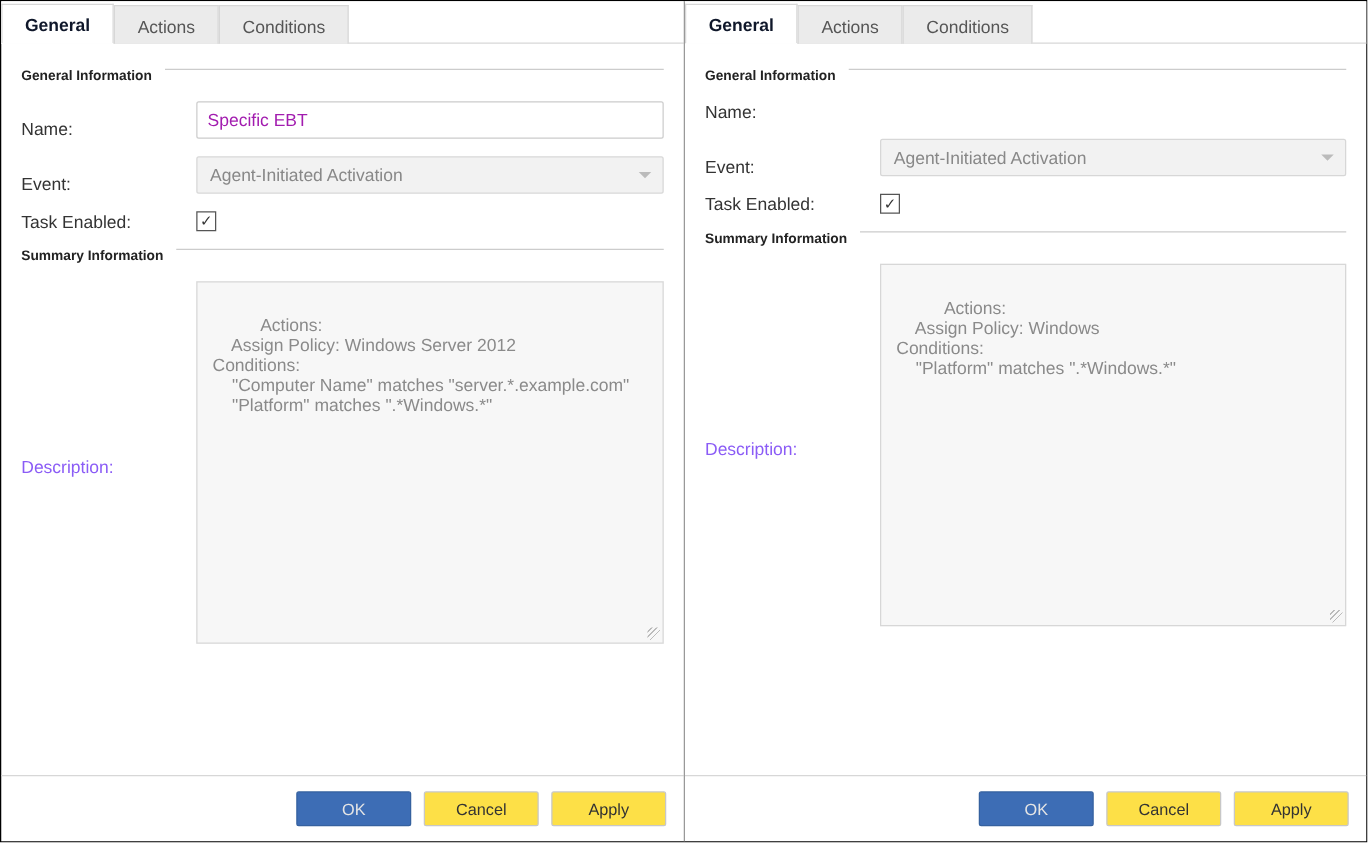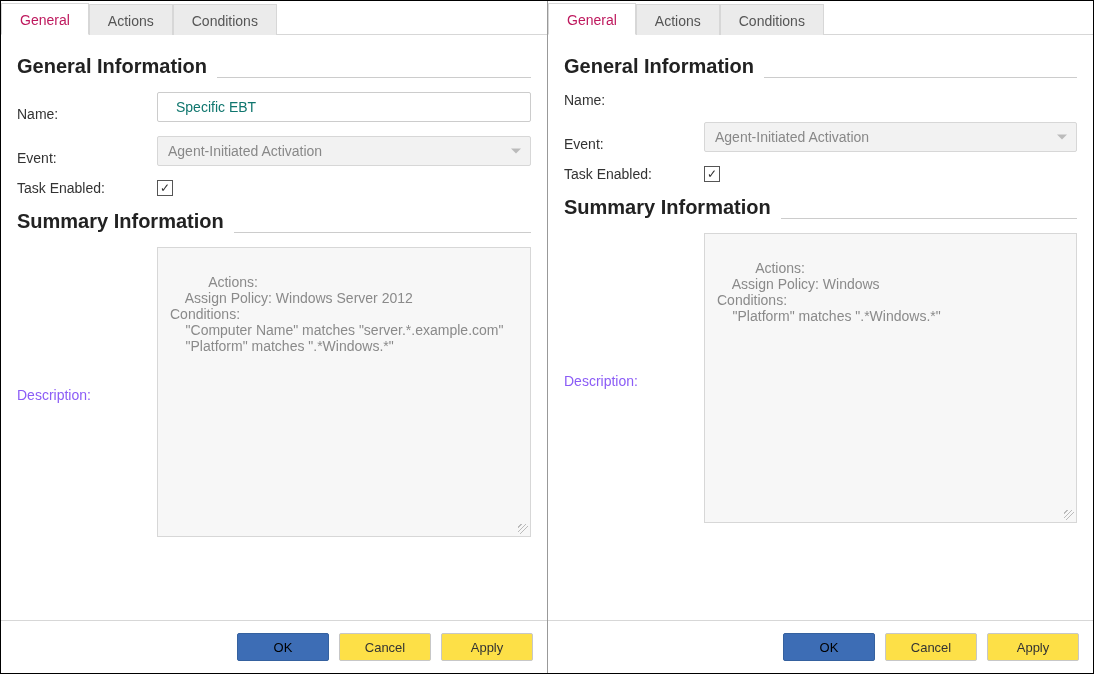--- a/index.html
+++ b/index.html
@@ -41,33 +41,33 @@
     color: #555;
     background: #ebebeb;
     border: 1px solid #d7d7d7;
     border-bottom: none;
     cursor: pointer;
     position: relative;
     top: 1px;
   }
   .tab.active {
     background: #fff;
-    color: #be185d;
-    font-weight: normal;
+    color: #0f172a;
+    font-weight: bold;
     border-bottom: 1px solid #fff;
   }
   .content {
     flex: 1 1 auto;
     padding: 14px 16px 0 16px;
     overflow: hidden;
   }
   .section-title {
     display: flex;
-    align-items: flex-end;
-    font-size: 20px;
+    align-items: flex-start;
+    font-size: 11px;
     font-weight: bold;
     color: #222;
     margin: 6px 0 14px 0;
   }
   .section-title span.line {
     flex: 1 1 auto;
     height: 1px;
     background: #ccc;
     margin-left: 10px;
   }
@@ -79,25 +79,25 @@
     color: #333;
   }
   .form-label {
     width: 140px;
     flex-shrink: 0;
     color: #333;
   }
   input.text-input {
     flex: 1 1 auto;
     height: 30px;
-    padding: 4px 18px;
+    padding: 4px 8px;
     border: 1px solid #ccc;
     border-radius: 2px;
     font-size: 14px;
-    color: #0f766e;
+    color: #a21caf;
     background: #fff;
   }
   .select-wrap {
     flex: 1 1 auto;
     position: relative;
   }
   .select {
     width: 100%;
     height: 30px;
     padding: 4px 30px 4px 10px;
@@ -182,21 +182,21 @@
     border: 1px solid #c7c7c7;
     background: #fde047;
     color: #333;
     font-size: 13px;
     cursor: pointer;
     border-radius: 2px;
   }
   .btn.primary {
     background: #3d6db5;
     border-color: #35619f;
-    color: #000000;
+    color: #e5e5e5;
   }
 </style>
 </head>
 <body>
 
 <div class="wrapper">
 
   <div class="pane">
     <div class="tabs">
       <div class="tab active">General</div>

